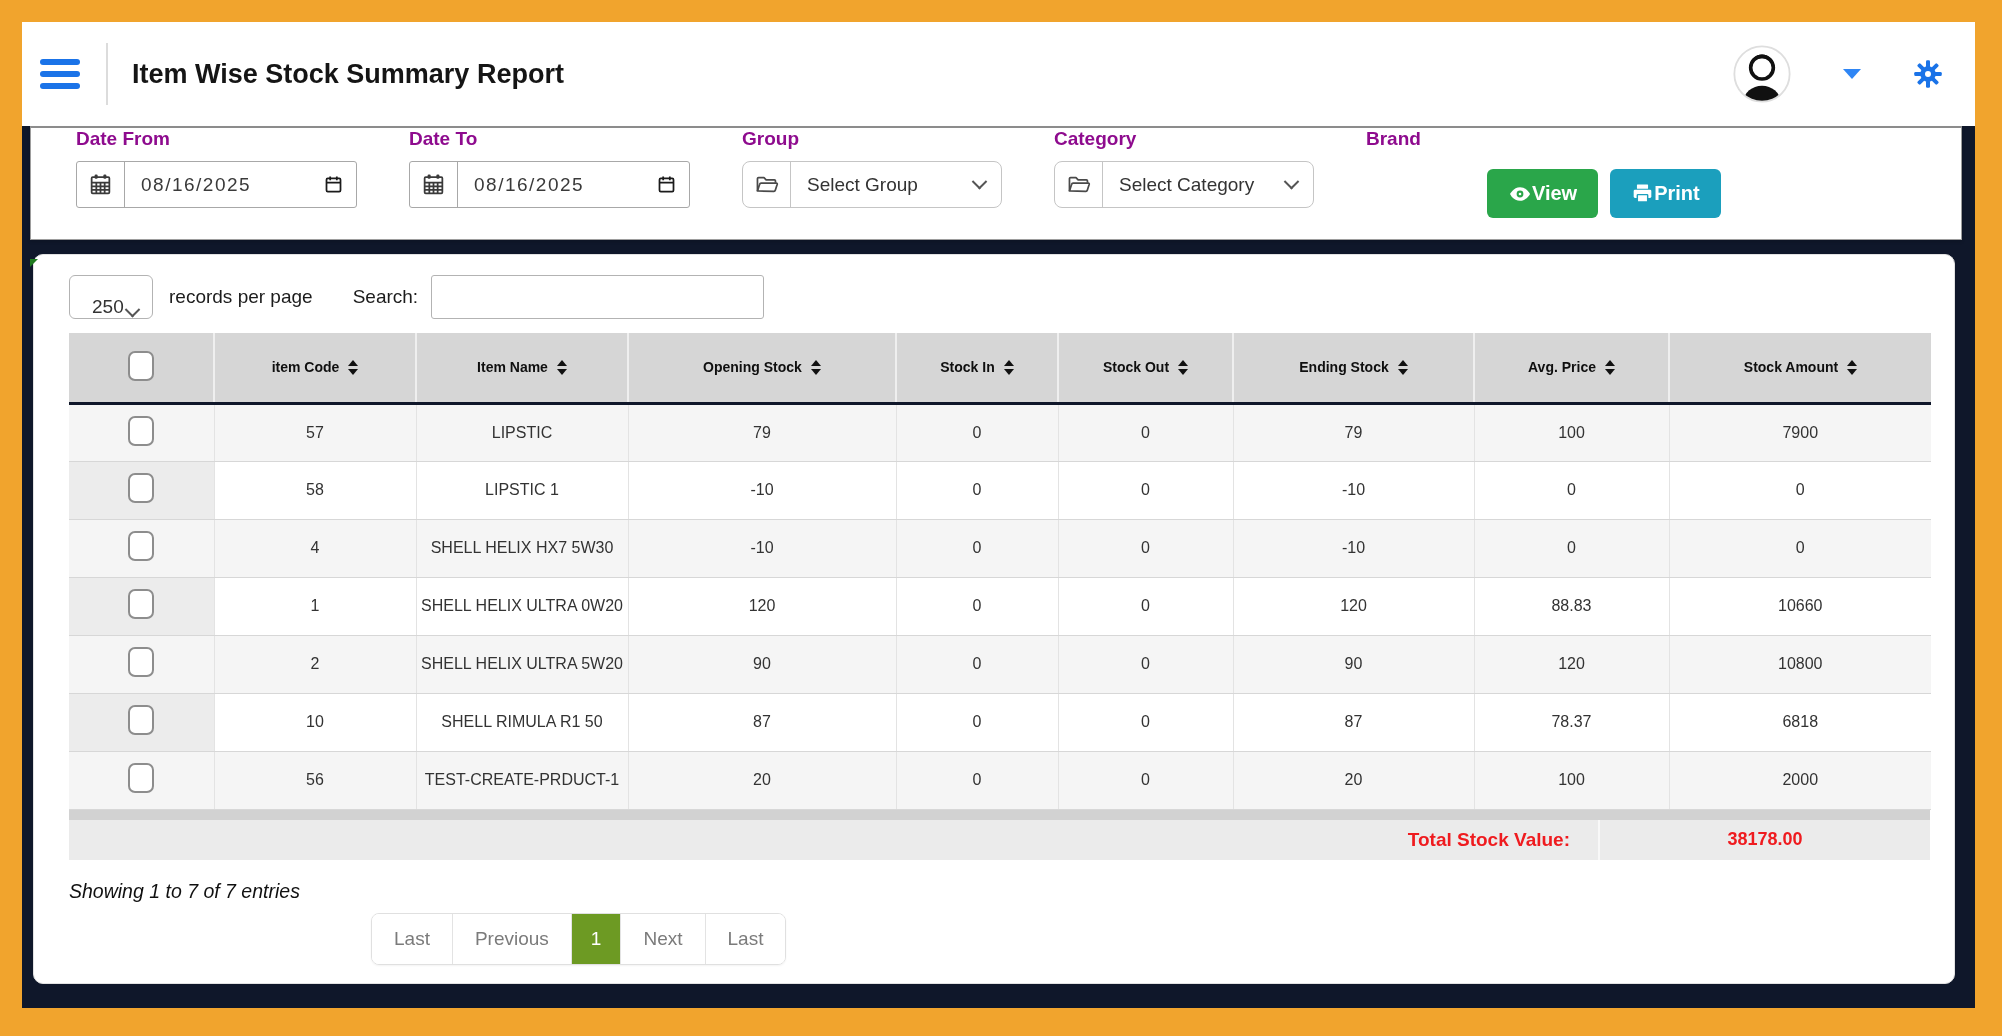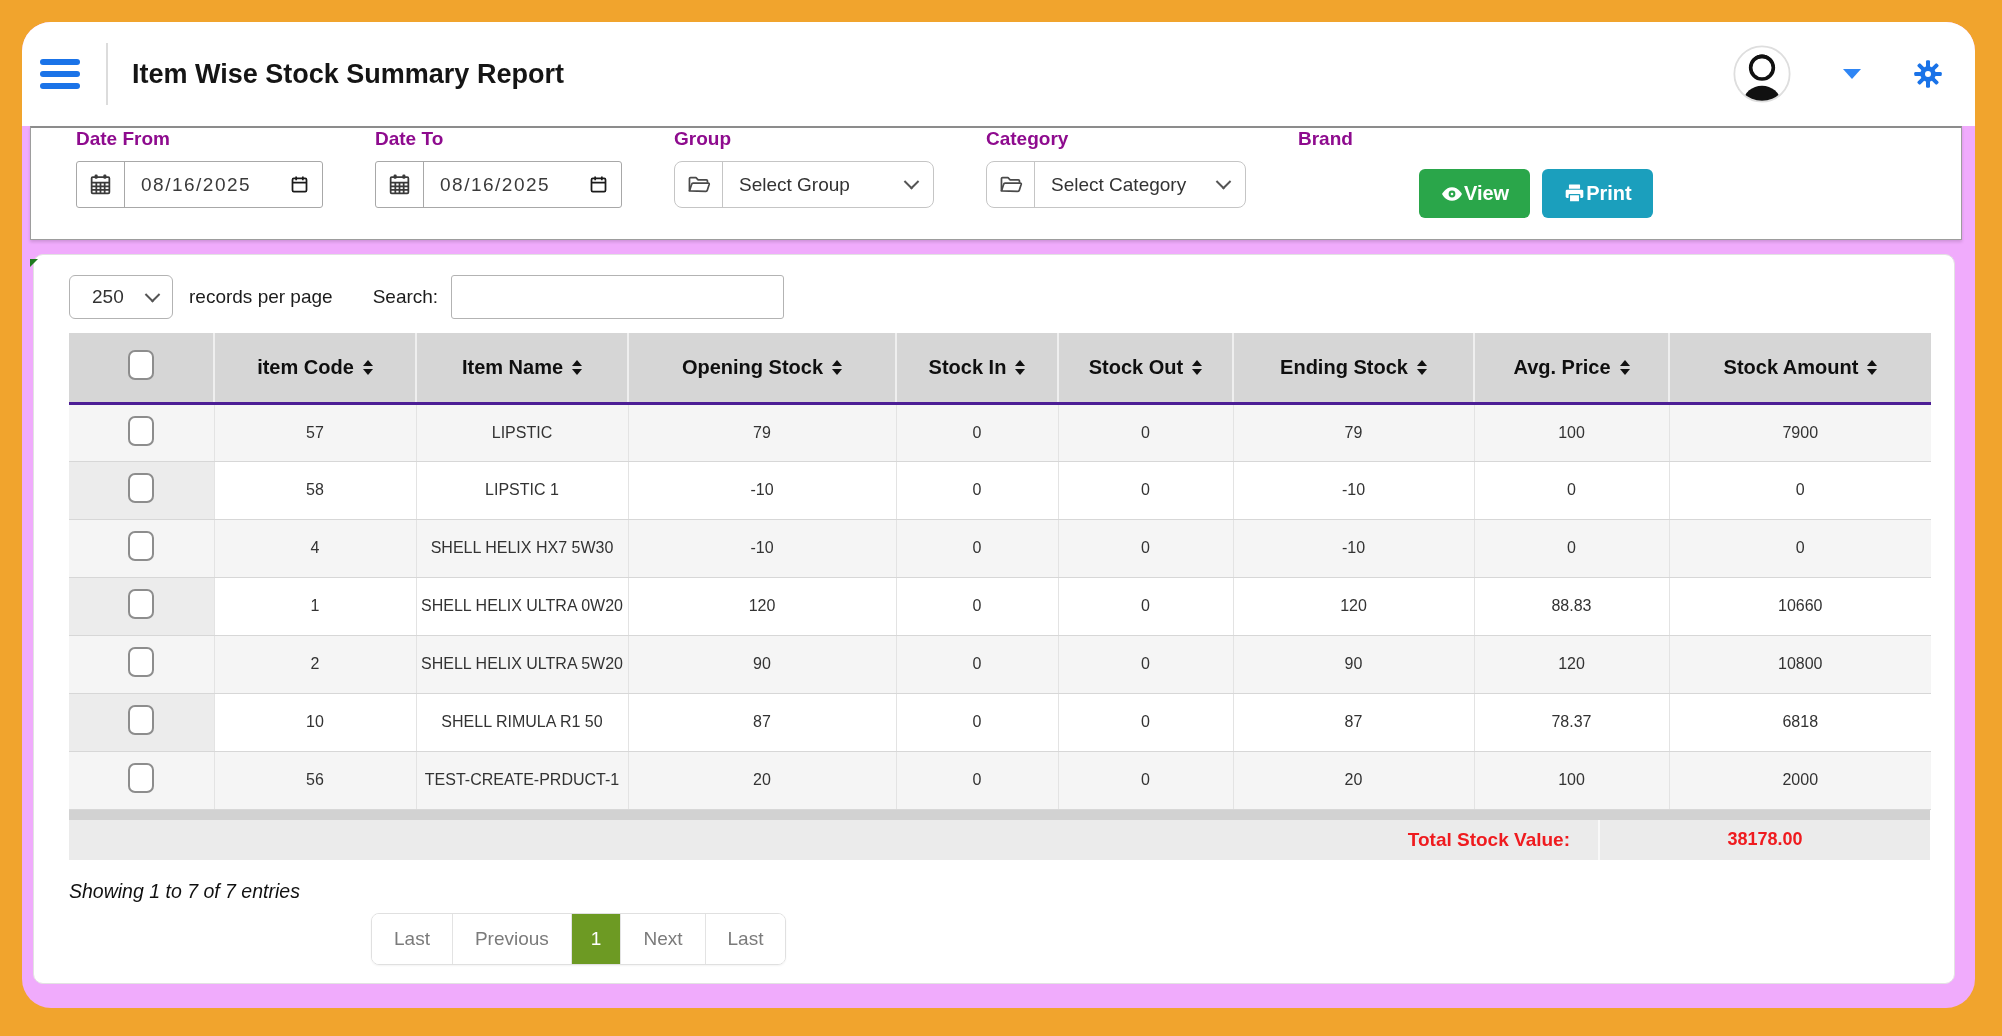--- a/index.html
+++ b/index.html
@@ -1,66 +1,66 @@
 <!DOCTYPE html>
 <html style="--frame-color: #f1a42d; --accent-blue: #1a73e8; --label-purple: #8e0b8e; --view-green: #2aa64a; --print-teal: #1b9fbd; --active-page-green: #6d9a23; --total-red: #ef1b1f;"><head>
 <meta charset="utf-8">
 <style>
   * { box-sizing: border-box; margin: 0; padding: 0; }
   html,body { width:2002px; height:1036px; }
   body { font-family:"Liberation Sans","DejaVu Sans",sans-serif; }
 
   .frame { width:2002px; height:1036px; background:var(--frame-color,#f1a42d); padding:22px 27px 28px 22px; }
-  .inner { position:relative; width:100%; height:100%; background:#f0abfc; overflow:hidden;border-radius:29px; }
+  .inner { position:relative; width:100%; height:100%; background:#0f172a; overflow:hidden; }
 
   
   .header { height:104px; display:flex; align-items:center; padding:0 32px 0 18px; background:#fff; }
   .hamburger { display:flex; flex-direction:column; gap:6px; cursor:pointer; }
   .hamburger i { display:block; width:40px; height:6px; border-radius:3px; background:var(--accent-blue,#1a73e8); }
   .hdr-divider { width:2px; height:62px; background:#dcdcdc; margin:0 24px 0 26px; }
   .title { font-size:27px; font-weight:700; color:#151515; }
   .hdr-right { margin-left:auto; display:flex; align-items:center; }
   .avatar { width:58px; height:58px; cursor:pointer; }
   .caret-down { width:0; height:0; border-left:9px solid transparent; border-right:9px solid transparent; border-top:10px solid #2f86f5; margin-left:52px; cursor:pointer; }
   .gear { margin-left:52px; cursor:pointer; display:flex; }
 
   
   .filter-panel { margin:0 13px 0 8px; height:114px; background:#fff; border:1px solid #9d9d9d; border-top:2px solid #8c8c8c;
                   box-shadow:0 2px 3px rgba(0,0,0,.14); display:flex; align-items:flex-start; padding:0 0 0 45px; gap:52px; }
   .field-label { color:var(--label-purple,#8e0b8e); font-size:19px; font-weight:700; margin-bottom:11px; }
   .igroup { display:flex; align-items:center; height:47px; background:#fff; }
-  .date-group { width:247px; border:1px solid #a8a8a8; border-radius:3px; }
+  .date-group { width:281px; border:1px solid #a8a8a8; border-radius:3px; }
   .select-group { width:260px; border:1px solid #c5c5c5; border-radius:8px; cursor:pointer; }
   .igroup .icon-box { width:48px; align-self:stretch; display:flex; align-items:center; justify-content:center; flex:none; }
   .date-group .icon-box { border-right:1px solid #a8a8a8; }
   .select-group .icon-box { border-right:1px solid #c5c5c5; }
   .date-value { flex:1; font-size:19px; color:#3a3a3a; letter-spacing:1.5px; padding-left:16px; }
   .select-value { flex:1; font-size:19px; color:#333; padding-left:16px; }
   .native-cal { margin-right:12px; display:flex; }
   .chev { width:11px; height:11px; border-right:2px solid #555; border-bottom:2px solid #555; transform:rotate(45deg) translate(-2px,-2px); margin-right:16px; flex:none; }
   .actions { margin-left:14px; padding-top:41px; display:flex; gap:12px; }
   .btn { height:49px; border:none; border-radius:6px; color:#fff; font-size:20px; font-weight:600; font-family:inherit;
          display:inline-flex; align-items:center; padding:0 21px; cursor:pointer; }
   .btn-view { background:var(--view-green,#2aa64a); }
   .btn-print { background:var(--print-teal,#1b9fbd); }
 
   .corner-mark { position:absolute; left:8px; top:237px; width:0; height:0; border-top:8px solid #1f7a1f; border-right:8px solid transparent; }
 
   
   .card { margin:14px 20px 0 11px; background:#fff; border:1px solid #e2e2e2; border-radius:10px; padding:14px 24px 16px 35px; }
   .toolbar { display:flex; align-items:center; height:56px; }
-  .page-size { width:104px; height:44px; border:1px solid #b3b3b3; border-radius:6px; display:flex; align-items:center; padding-left:22px; font-size:19px; color:#333; cursor:pointer; background:#fff; }
+  .page-size { width:84px; height:44px; border:1px solid #b3b3b3; border-radius:6px; display:flex; align-items:flex-end; padding-left:22px; font-size:19px; color:#333; cursor:pointer; background:#fff; }
   .page-size .chev { margin-right:14px; margin-left:auto; }
   .toolbar-label { font-size:19px; color:#1c1c1c; margin-left:16px; }
   .search-label { margin-left:40px; }
   .search-input { width:333px; height:44px; border:1px solid #b3b3b3; border-radius:3px; margin-left:13px; font-size:19px; padding:0 12px; color:#333; outline:none; background:#fff; }
 
   
   table { width:100%; border-collapse:collapse; table-layout:fixed; margin-top:8px; }
-  thead th { background:#d6d6d6; height:70px; font-size:20px; font-weight:700; color:#0f0f0f; border-left:2px solid #efefef; border-bottom:3px solid #4c1d95; cursor:pointer; }
+  thead th { background:#d6d6d6; height:70px; font-size:14px; font-weight:700; color:#0f0f0f; border-left:2px solid #efefef; border-bottom:3px solid #0f172a; cursor:pointer; }
   thead th:first-child { border-left:none; }
   .th-flex { display:inline-flex; align-items:center; gap:9px; }
   .sort { display:inline-flex; flex-direction:column; gap:3px; }
   .sort .up { width:0; height:0; border-left:5px solid transparent; border-right:5px solid transparent; border-bottom:6px solid #111; }
   .sort .dn { width:0; height:0; border-left:5px solid transparent; border-right:5px solid transparent; border-top:6px solid #111; }
   tbody td { height:58px; text-align:center; font-size:16px; color:#333; border-left:1px solid #e3e3e3; border-bottom:1px solid #d7d7d7; background:#fff; }
   tbody td:first-child { border-left:none; }
   tbody tr:nth-child(odd) td { background:#f5f5f5; }
   tbody td.cbcol { background:#ececec; }
   .cb { display:inline-block; width:26px; height:30px; border:2px solid #8d8d8d; border-radius:7px; background:#fff; cursor:pointer; }

